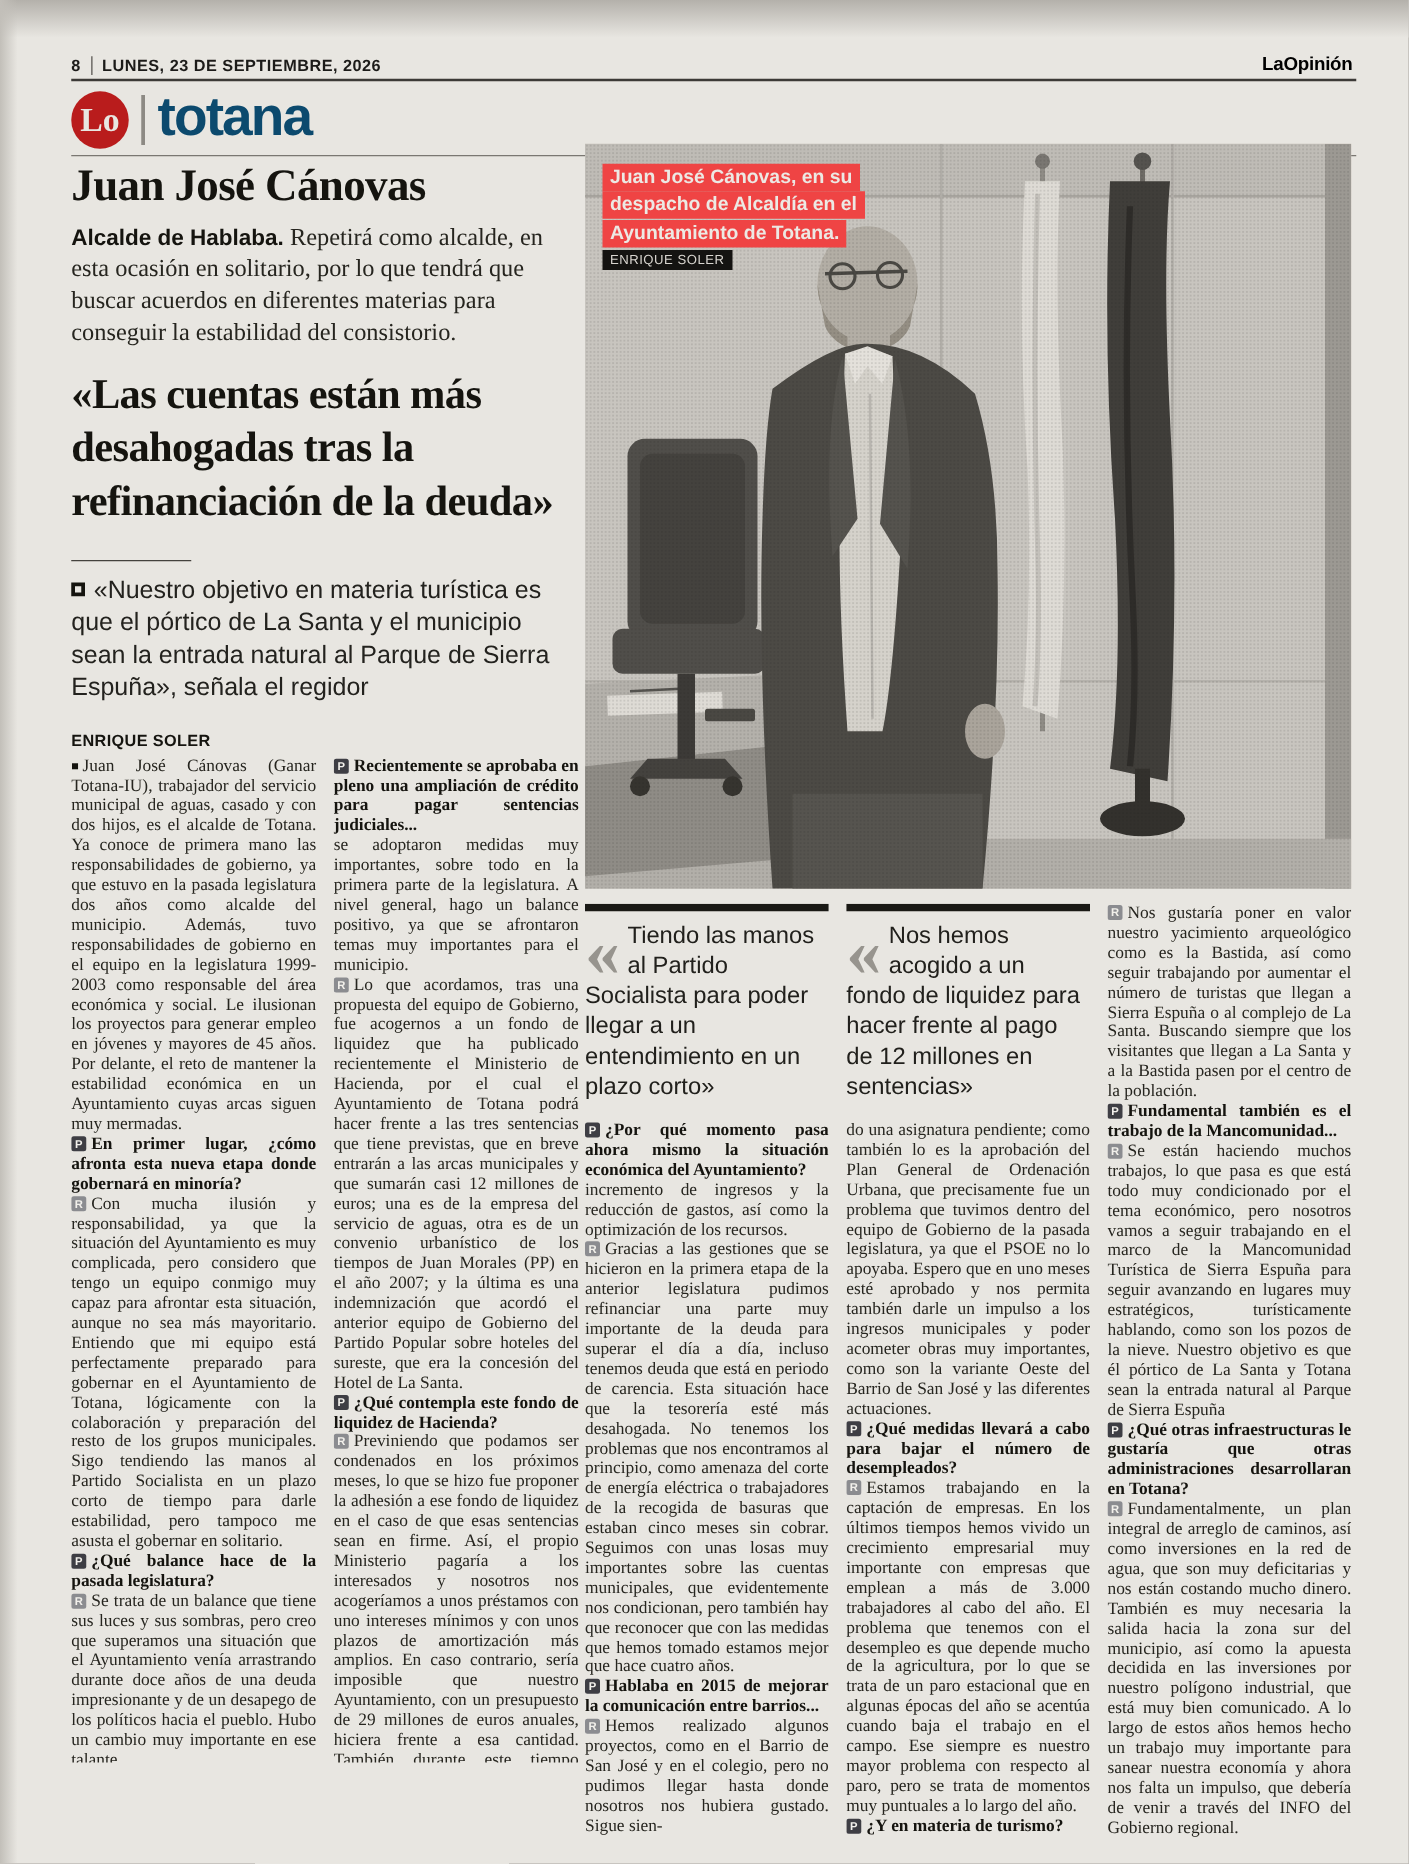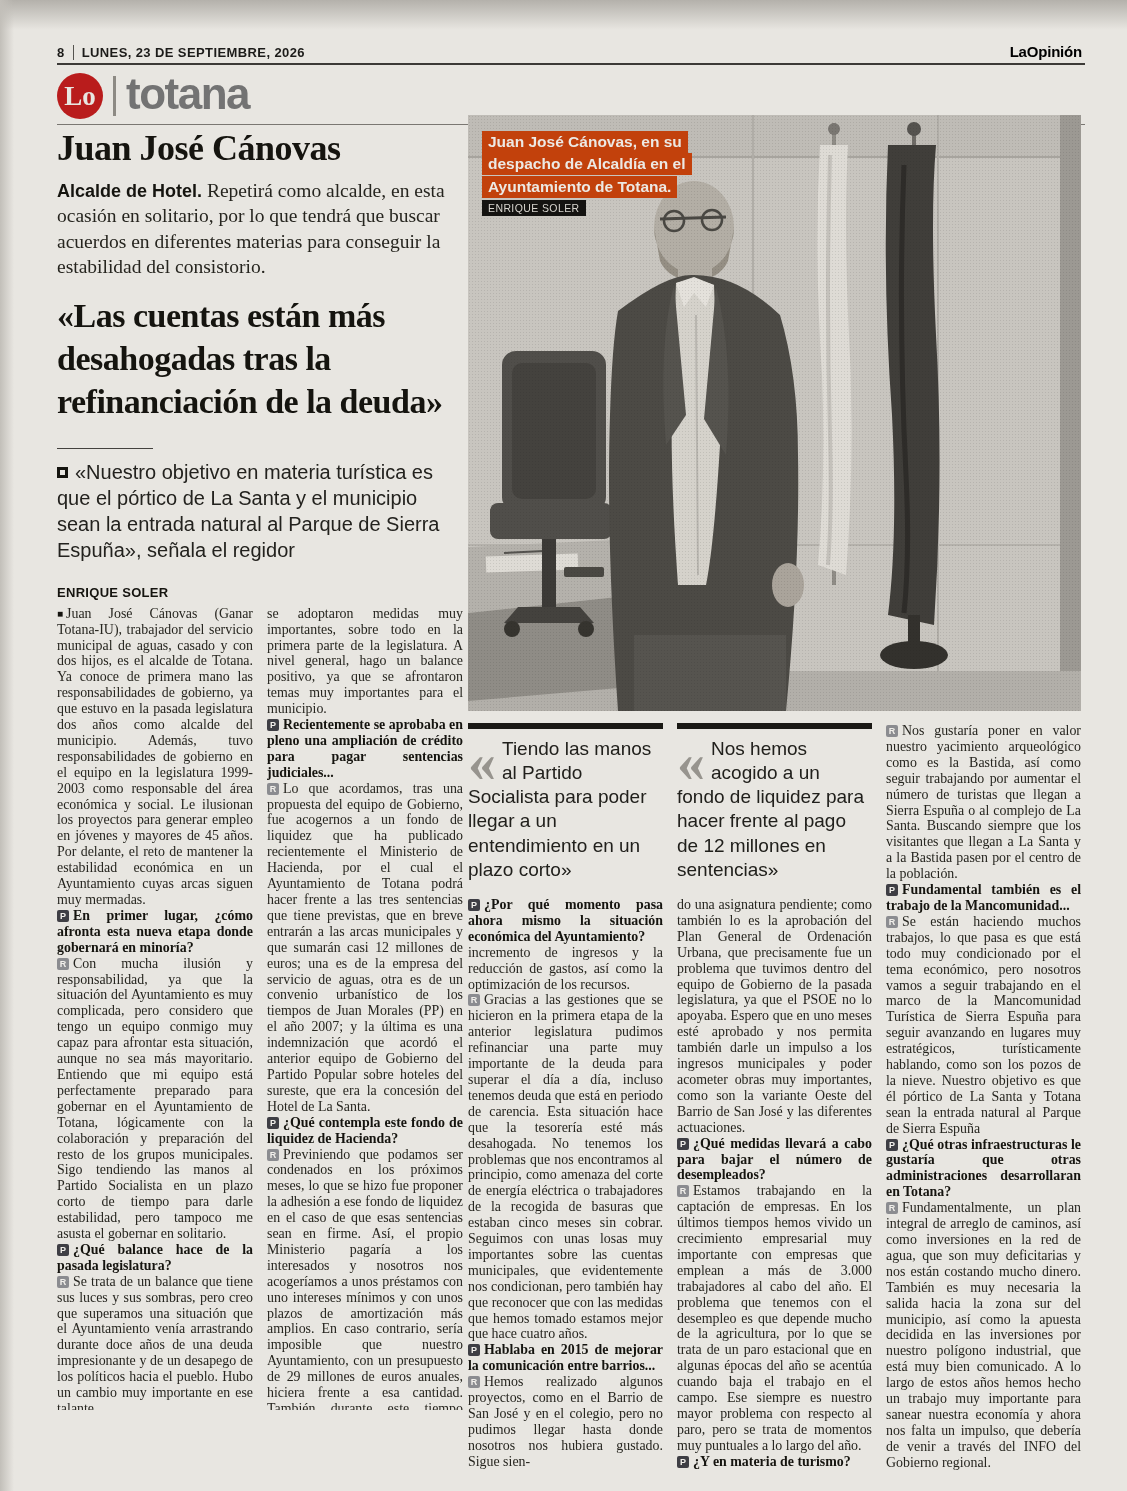--- a/index.html
+++ b/index.html
@@ -19,21 +19,21 @@
   .brand{font-weight:bold;font-size:15px;color:#000000;letter-spacing:-.2px;}
   .toprule{position:absolute;left:57px;right:42px;top:63px;height:2px;background:#3c3a37;}
 
   
   .sectionbar{position:absolute;left:57px;top:72px;display:flex;align-items:center;gap:10px;}
   .lo-circle{width:46px;height:46px;border-radius:50%;background:#b91c1c;color:#e8e6e1;
         font-family:"Liberation Serif",serif;font-weight:bold;font-size:27px;
         display:flex;align-items:center;justify-content:center;}
   .sectionbar .vbar{width:3px;height:40px;background:#8d8a84;}
   .section-name{font-family:"Liberation Sans",sans-serif;font-weight:bold;font-size:44px;
-        letter-spacing:-1.5px;color:#737373;line-height:1;padding-bottom:4px;}
+        letter-spacing:-1.5px;color:#0c4a6e;line-height:1;padding-bottom:4px;}
   .sectionrule{position:absolute;left:57px;right:42px;top:124px;height:1px;background:#7a7772;}
 
   
   .leftcol{position:absolute;left:57px;top:130px;width:406px;}
   .kicker-name{font-family:"Liberation Serif",serif;font-weight:bold;font-size:36px;
         letter-spacing:-.5px;color:#15140f;margin:0 0 10px 0;line-height:1.05;}
   .lead{font-size:19.5px;line-height:1.3;color:#26251f;margin:0 0 16px 0;}
   .lead b{font-family:"Liberation Sans",sans-serif;font-size:18px;color:#15140f;}
   .headline{font-family:"Liberation Serif",serif;font-weight:bold;font-size:34px;line-height:1.26;
         letter-spacing:-.5px;color:#15140f;margin:6px 0 24px 0;}
@@ -57,21 +57,21 @@
   .mk-R{background:#8b8c90;}
   .mk-SQ{background:transparent;color:#15140f;font-size:10px;width:auto;margin-right:3px;}
 
   
   .photo{position:absolute;left:468px;top:115px;width:613px;height:596px;background:#c9c6c0;overflow:hidden;}
   .photo::after{content:"";position:absolute;inset:0;
         background-image:radial-gradient(rgba(20,20,20,.10) 1px,transparent 1px);
         background-size:3px 3px;pointer-events:none;}
   .caption{position:absolute;left:14px;top:16px;width:225px;z-index:3;
         font-family:"Liberation Sans",sans-serif;}
-  .caption .cap-main{display:inline;background:#c2410c;color:#ece9e4;font-weight:bold;
+  .caption .cap-main{display:inline;background:#ef4444;color:#ece9e4;font-weight:bold;
         font-size:15.5px;line-height:1.45;padding:2px 6px 3px 6px;
         -webkit-box-decoration-break:clone;box-decoration-break:clone;}
   .caption .cap-credit{display:inline-block;background:#141311;color:#d8d5cf;
         font-size:10.5px;letter-spacing:.4px;padding:2px 6px;margin-top:2px;}
 
   
   .rightcols{position:absolute;left:468px;top:723px;width:613px;height:760px;
         display:flex;gap:14px;overflow:hidden;}
   .rcol{width:195px;flex:0 0 195px;overflow:hidden;}
   .pullquote{border-top:6px solid #1a1915;padding-top:8px;margin-bottom:12px;height:148px;
@@ -101,36 +101,36 @@
 
   <div class="sectionbar">
     <div class="lo-circle">Lo</div>
     <div class="vbar"></div>
     <div class="section-name">totana</div>
   </div>
   <div class="sectionrule"></div>
 
   <div class="leftcol">
     <h1 class="kicker-name">Juan José Cánovas</h1>
-    <p class="lead"><b>Alcalde de Hotel.</b><span> Repetirá como alcalde, en esta ocasión en solitario, por lo que tendrá que buscar acuerdos en diferentes materias para conseguir la estabilidad del consistorio.</span></p>
+    <p class="lead"><b>Alcalde de Hablaba.</b><span> Repetirá como alcalde, en esta ocasión en solitario, por lo que tendrá que buscar acuerdos en diferentes materias para conseguir la estabilidad del consistorio.</span></p>
     <h2 class="headline">«Las cuentas están más desahogadas tras la refinanciación de la deuda»</h2>
     <div class="shortrule"></div>
     <p class="subdeck"><span class="subdeck-bullet"><i></i></span><span>«Nuestro objetivo en materia turística es que el pórtico de La Santa y el municipio sean la entrada natural al Parque de Sierra Espuña», señala el regidor</span></p>
     <div class="byline">ENRIQUE SOLER</div>
     <div class="twocols">
       <div class="newscol">
           <p class="blk a"><span class="mk mk-SQ">■</span>Juan José Cánovas (Ganar Totana-IU), trabajador del servicio municipal de aguas, casado y con dos hijos, es el alcalde de Totana. Ya conoce de primera mano las responsabilidades de gobierno, ya que estuvo en la pasada legislatura dos años como alcalde del municipio. Además, tuvo responsabilidades de gobierno en el equipo en la legislatura 1999-2003 como responsable del área económica y social. Le ilusionan los proyectos para generar empleo en jóvenes y mayores de 45 años. Por delante, el reto de mantener la estabilidad económica en un Ayuntamiento cuyas arcas siguen muy mermadas.</p>
           <p class="blk q"><span class="mk mk-P">P</span>En primer lugar, ¿cómo afronta esta nueva etapa donde gobernará en minoría?</p>
           <p class="blk a"><span class="mk mk-R">R</span>Con mucha ilusión y responsabilidad, ya que la situación del Ayuntamiento es muy complicada, pero considero que tengo un equipo conmigo muy capaz para afrontar esta situación, aunque no sea más mayoritario. Entiendo que mi equipo está perfectamente preparado para gobernar en el Ayuntamiento de Totana, lógicamente con la colaboración y preparación del resto de los grupos municipales. Sigo tendiendo las manos al Partido Socialista en un plazo corto de tiempo para darle estabilidad, pero tampoco me asusta el gobernar en solitario.</p>
           <p class="blk q"><span class="mk mk-P">P</span>¿Qué balance hace de la pasada legislatura?</p>
           <p class="blk a"><span class="mk mk-R">R</span>Se trata de un balance que tiene sus luces y sus sombras, pero creo que superamos una situación que el Ayuntamiento venía arrastrando durante doce años de una deuda impresionante y de un desapego de los políticos hacia el pueblo. Hubo un cambio muy importante en ese talante,</p>
         </div>
       <div class="newscol">
+          <p class="blk q"><span class="mk mk-P">P</span>Recientemente se aprobaba en pleno una ampliación de crédito para pagar sentencias judiciales...</p>
           <p class="blk a">se adoptaron medidas muy importantes, sobre todo en la primera parte de la legislatura. A nivel general, hago un balance positivo, ya que se afrontaron temas muy importantes para el municipio.</p>
-          <p class="blk q"><span class="mk mk-P">P</span>Recientemente se aprobaba en pleno una ampliación de crédito para pagar sentencias judiciales...</p>
           <p class="blk a"><span class="mk mk-R">R</span>Lo que acordamos, tras una propuesta del equipo de Gobierno, fue acogernos a un fondo de liquidez que ha publicado recientemente el Ministerio de Hacienda, por el cual el Ayuntamiento de Totana podrá hacer frente a las tres sentencias que tiene previstas, que en breve entrarán a las arcas municipales y que sumarán casi 12 millones de euros; una es de la empresa del servicio de aguas, otra es de un convenio urbanístico de los tiempos de Juan Morales (PP) en el año 2007; y la última es una indemnización que acordó el anterior equipo de Gobierno del Partido Popular sobre hoteles del sureste, que era la concesión del Hotel de La Santa.</p>
           <p class="blk q"><span class="mk mk-P">P</span>¿Qué contempla este fondo de liquidez de Hacienda?</p>
           <p class="blk a"><span class="mk mk-R">R</span>Previniendo que podamos ser condenados en los próximos meses, lo que se hizo fue proponer la adhesión a ese fondo de liquidez en el caso de que esas sentencias sean en firme. Así, el propio Ministerio pagaría a los interesados y nosotros nos acogeríamos a unos préstamos con uno intereses mínimos y con unos plazos de amortización más amplios. En caso contrario, sería imposible que nuestro Ayuntamiento, con un presupuesto de 29 millones de euros anuales, hiciera frente a esa cantidad. También durante este tiempo hemos llevado a cabo un plan de ajuste que se basa en el</p>
         </div>
     </div>
   </div>
 
   <div class="photo">
     <svg viewBox="0 0 613 596" width="613" height="596">
 

